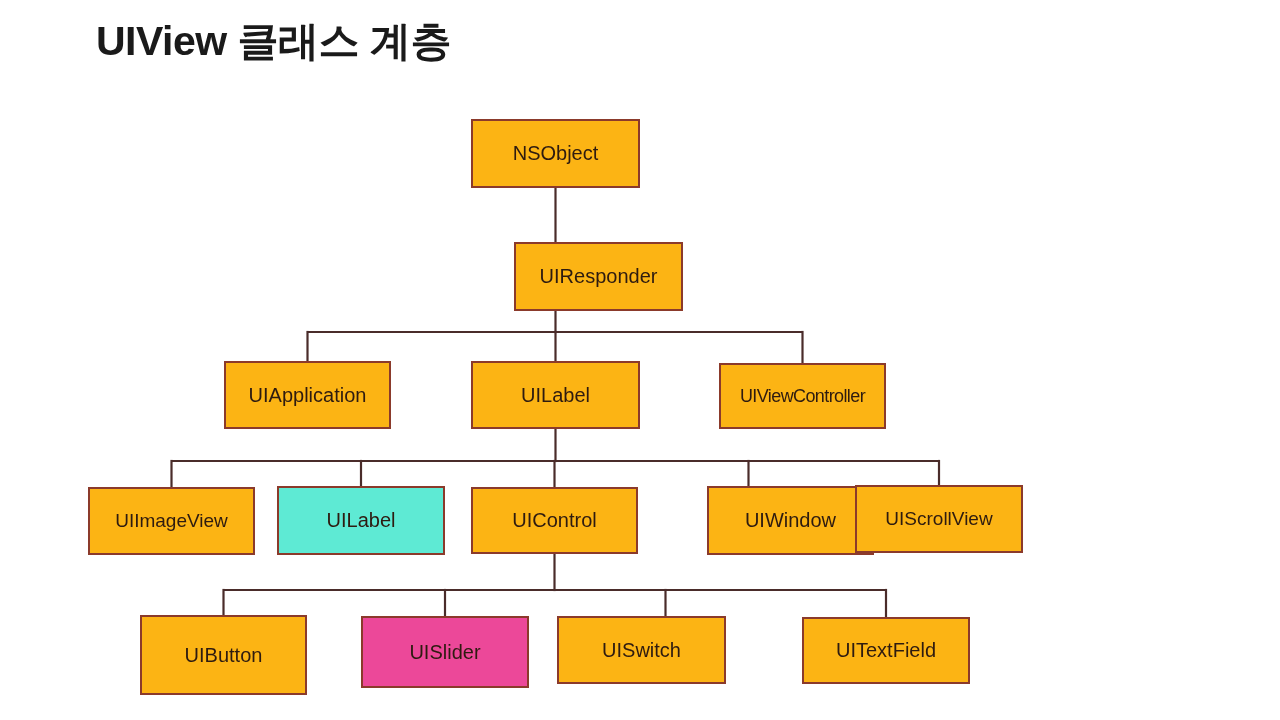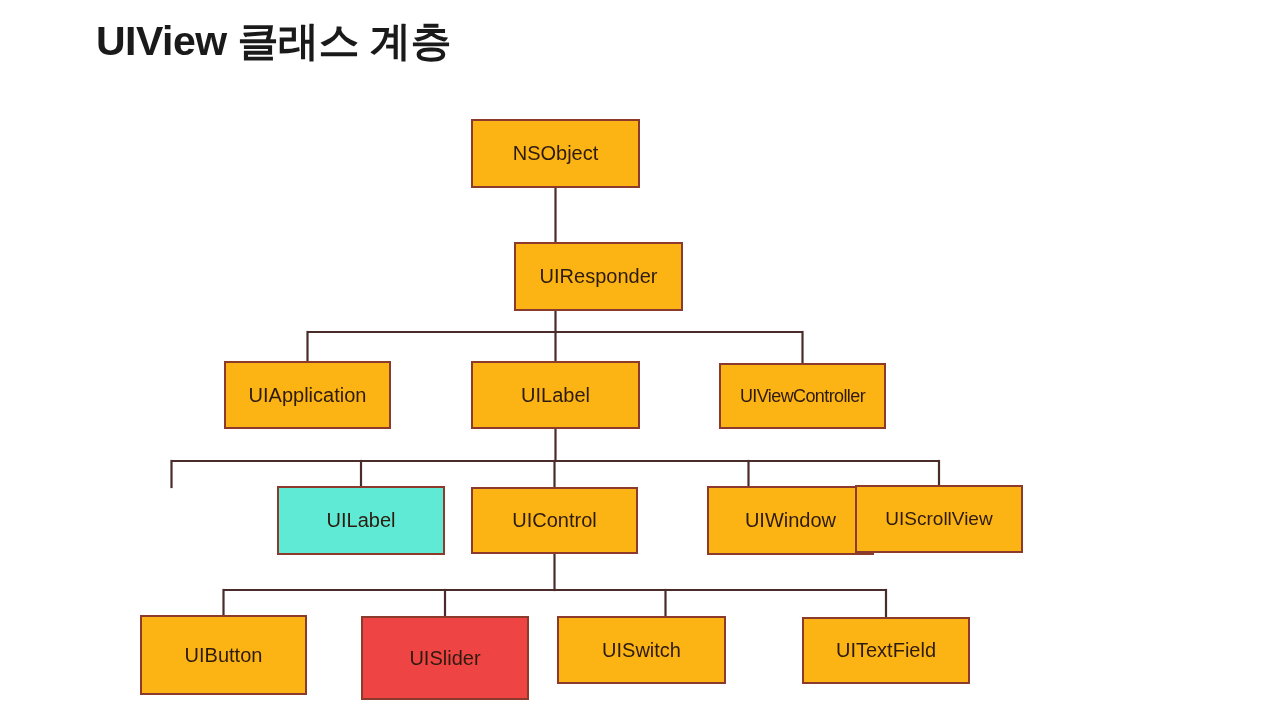--- a/index.html
+++ b/index.html
@@ -113,36 +113,39 @@
       </div>
       <div class="node" style="left: 224px; top: 361px; width: 167px; height: 68px; background: rgb(252, 180, 20); border-color: rgb(139, 58, 43); color: rgb(46, 27, 16);">
         <span>UIApplication</span>
       </div>
       <div class="node" style="left: 471px; top: 361px; width: 169px; height: 68px; background: rgb(252, 180, 20); border-color: rgb(139, 58, 43); color: rgb(46, 27, 16);">
         <span>UILabel</span>
       </div>
       <div class="node condensed" style="left: 719px; top: 363px; width: 167px; height: 66px; background: rgb(252, 180, 20); border-color: rgb(139, 58, 43); color: rgb(46, 27, 16);">
         <span>UIViewController</span>
       </div>
+      <div class="node sm" style="left: 88px; top: 487px; width: 167px; height: 68px; background: rgb(252, 180, 20); border-color: rgb(139, 58, 43); color: rgb(46, 27, 16);">
+        <span>UIImageView</span>
+      </div>
       <div class="node" style="left: 277px; top: 486px; width: 168px; height: 69px; background: #5eead4; border-color: rgb(139, 58, 43); color: rgb(46, 27, 16);">
         <span>UILabel</span>
       </div>
       <div class="node" style="left: 471px; top: 487px; width: 167px; height: 67px; background: rgb(252, 180, 20); border-color: rgb(139, 58, 43); color: rgb(46, 27, 16);">
         <span>UIControl</span>
       </div>
       <div class="node" style="left: 665px; top: 486px; width: 167px; height: 69px; background: rgb(252, 180, 20); border-color: rgb(139, 58, 43); color: rgb(46, 27, 16); margin-left: 42px;">
         <span>UIWindow</span>
       </div>
       <div class="node sm" style="left: 855px; top: 485px; width: 168px; height: 68px; background: rgb(252, 180, 20); border-color: rgb(139, 58, 43); color: rgb(46, 27, 16);">
         <span>UIScrollView</span>
       </div>
       <div class="node" style="left: 140px; top: 615px; width: 167px; height: 80px; background: rgb(252, 180, 20); border-color: rgb(139, 58, 43); color: rgb(46, 27, 16);">
         <span>UIButton</span>
       </div>
-      <div class="node" style="left: 361px; top: 616px; width: 168px; height: 84px; background: #ef4444; border-color: rgb(139, 58, 43); color: rgb(46, 27, 16);">
+      <div class="node" style="left: 361px; top: 616px; width: 168px; height: 72px; background: #ec4899; border-color: rgb(139, 58, 43); color: rgb(46, 27, 16);">
         <span>UISlider</span>
       </div>
       <div class="node" style="left: 557px; top: 616px; width: 169px; height: 68px; background: rgb(252, 180, 20); border-color: rgb(139, 58, 43); color: rgb(46, 27, 16);">
         <span>UISwitch</span>
       </div>
       <div class="node" style="left: 802px; top: 617px; width: 168px; height: 67px; background: rgb(252, 180, 20); border-color: rgb(139, 58, 43); color: rgb(46, 27, 16);">
         <span>UITextField</span>
       </div>
     </div>
 

